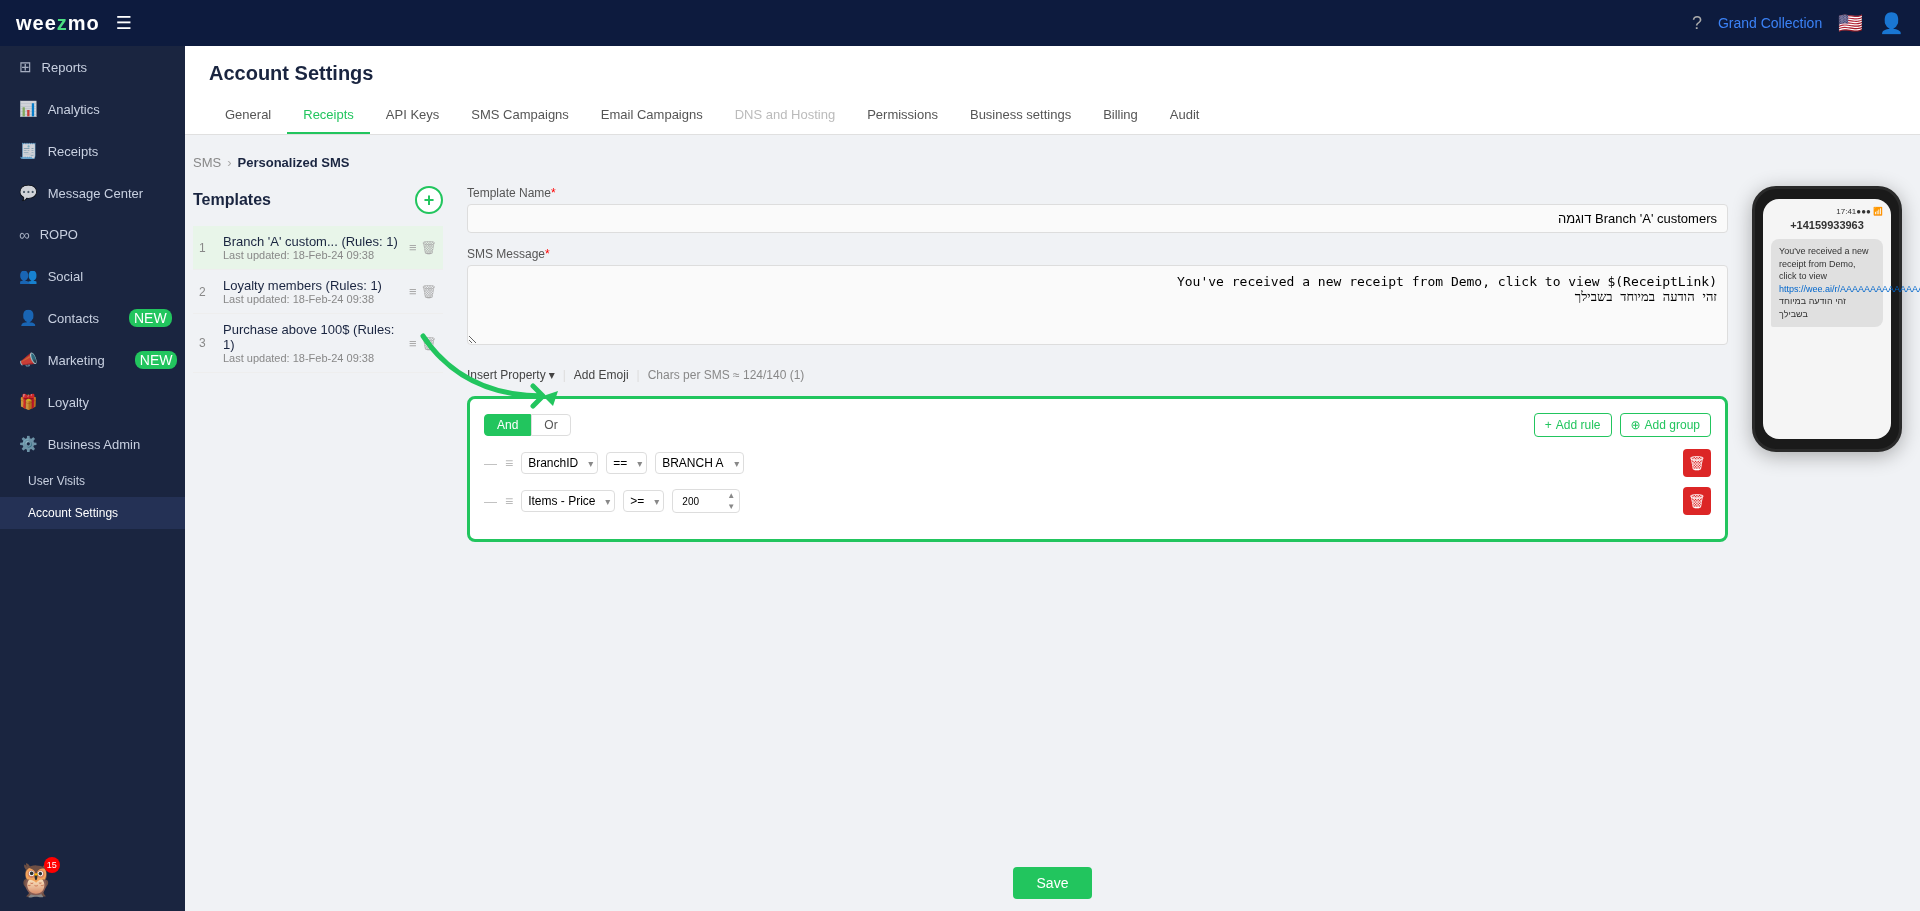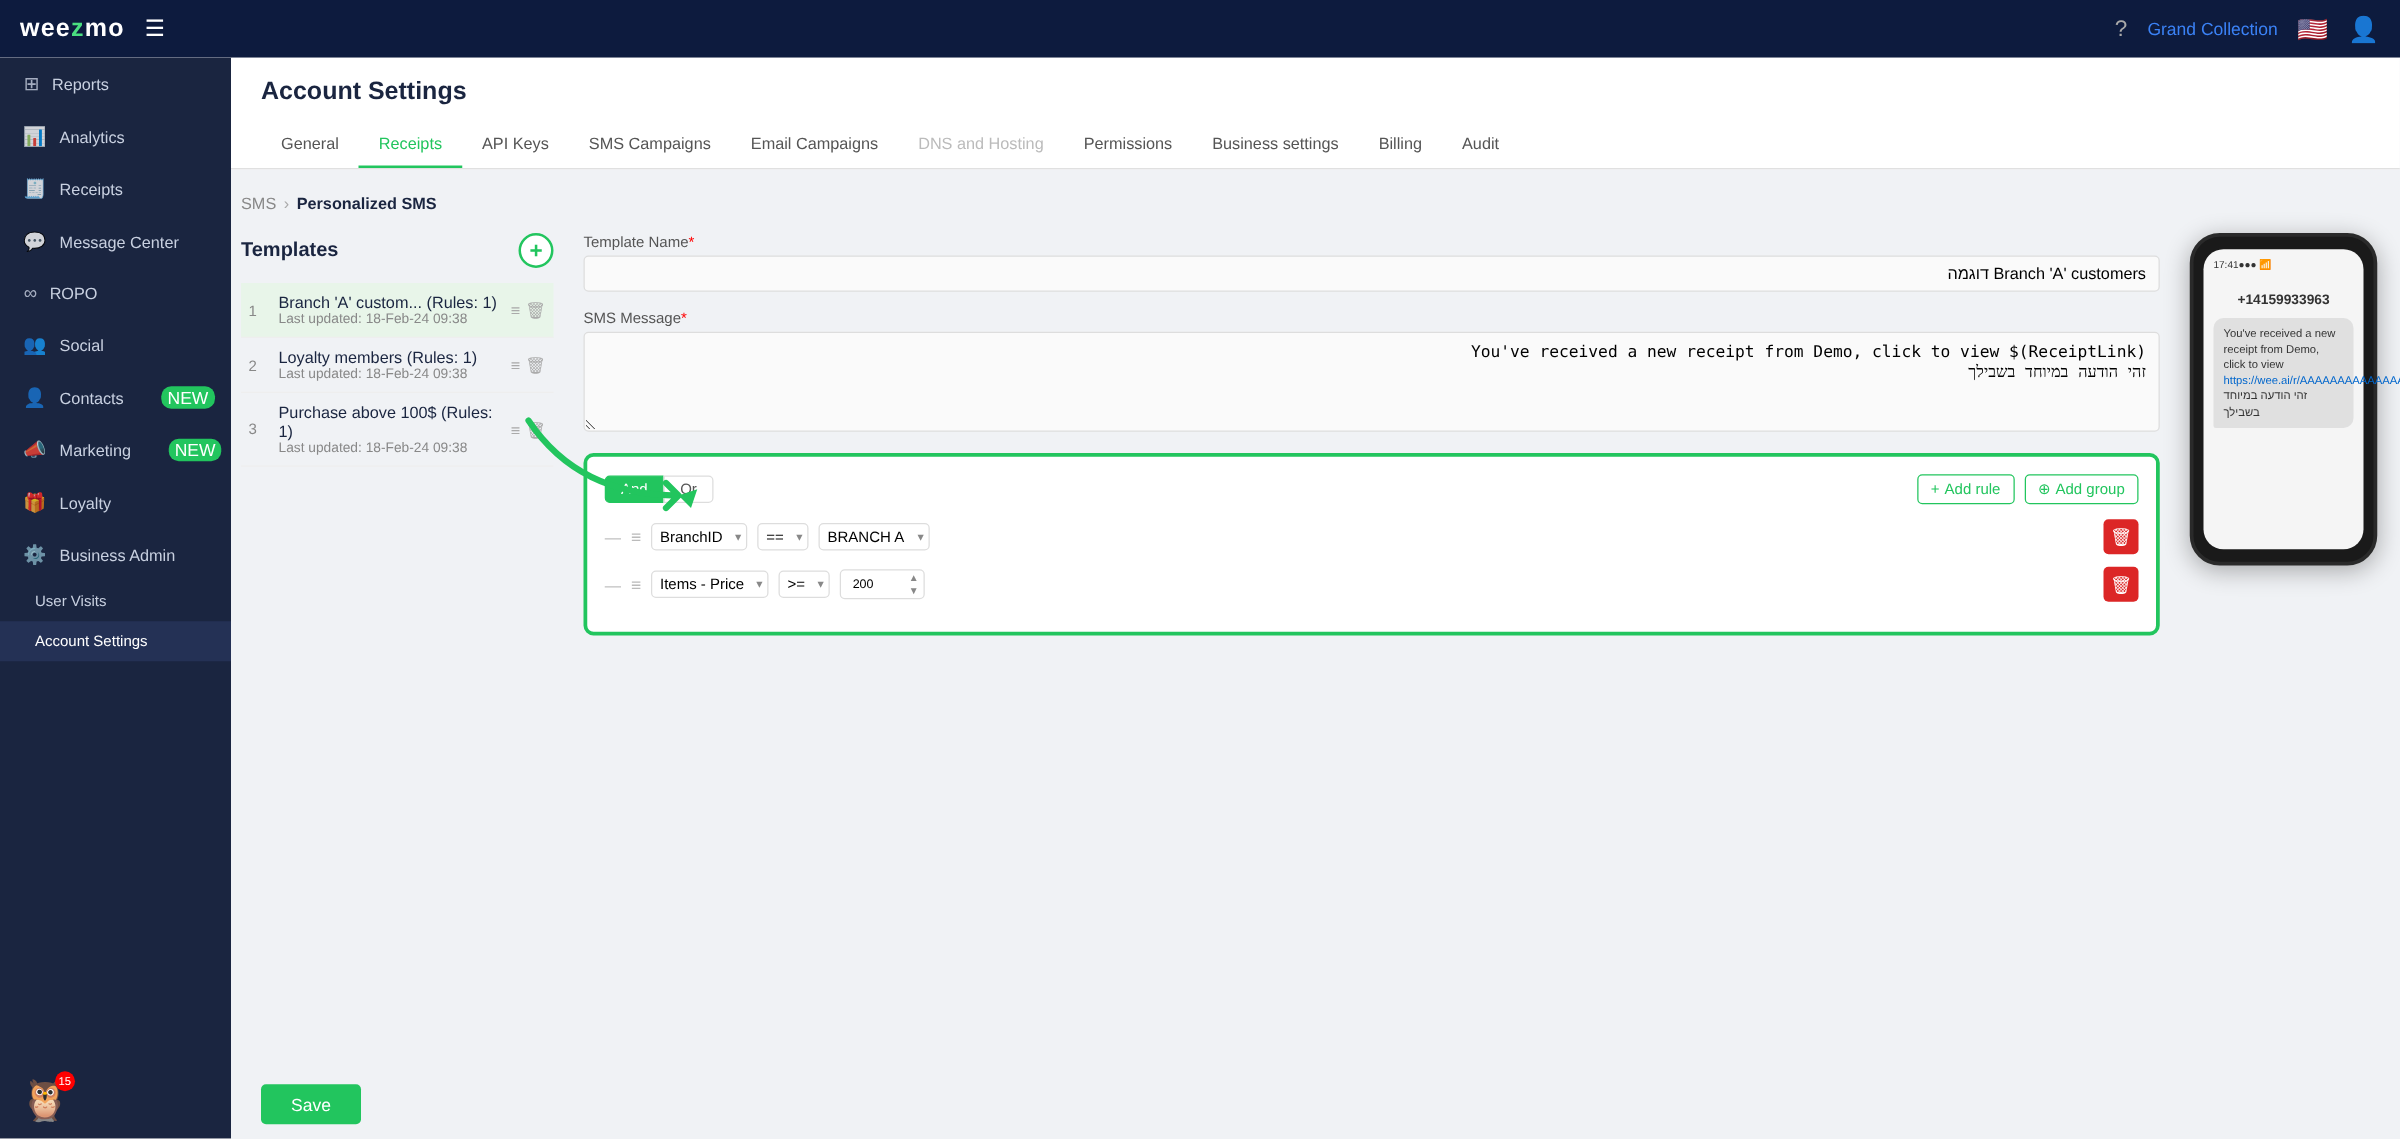--- a/index.html
+++ b/index.html
@@ -200,30 +200,30 @@
       padding: 10px 8px;
       border: 3px solid #2a2a2a;
       box-shadow: 0 4px 20px rgba(0,0,0,0.3);
     }
     .phone-screen {
       background: #f5f5f5;
       border-radius: 16px;
       padding: 8px;
       min-height: 240px;
     }
-    .phone-status { display: flex; justify-content: flex-start; font-size: 8px; color: #333; margin-bottom: 18px; }
+    .phone-status { display: flex; justify-content: flex-end; font-size: 8px; color: #333; margin-bottom: 3px; }
     .phone-number { text-align: center; font-size: 11px; font-weight: 600; color: #333; margin-bottom: 8px; }
     .phone-message {
       background: #e0e0e0; border-radius: 8px 8px 8px 2px;
       padding: 6px 8px; font-size: 9px; color: #333; line-height: 1.4;
     }
     .phone-link { color: #0066cc; }
 
     
-    .save-btn-container { display: flex; justify-content: flex-start; padding: 12px 24px; }
+    .save-btn-container { display: flex; justify-content: center; padding: 12px 24px; }
     .save-btn {
       background: #22c55e; color: #fff; border: none;
       padding: 8px 24px; border-radius: 4px; font-size: 14px;
       font-weight: 500; cursor: pointer;
     }
 
     
     .sel-wrap {
       position: relative; display: inline-flex; align-items: center;
       border: 1px solid #ddd; border-radius: 4px; background: #fff;
@@ -408,20 +408,32 @@
           </div>
 
           <div class="form-group">
             <div class="form-label">
               SMS Message<span>*</span>
             </div>
             <textarea class="form-textarea" style="">You've received a new receipt from Demo, click to view $(ReceiptLink)
 זהי הודעה במיוחד בשבילך</textarea>
           </div>
 
+          <div class="sms-toolbar">
+            <div class="toolbar-btn">
+              <span>Insert Property</span>
+              <span>▾</span>
+            </div>
+            <span class="toolbar-sep">|</span>
+            <div class="toolbar-btn">
+              <span>Add Emoji</span>
+            </div>
+            <span class="toolbar-sep">|</span>
+            <span class="chars-info">Chars per SMS ≈ 124/140 (1)</span>
+          </div>
 
           <div class="rules-box">
 
             <div class="rules-header">
               <div class="and-or-btns">
                 <button class="and-btn">And</button>
                 <button class="or-btn">Or</button>
               </div>
               <div class="rules-actions">
                 <button class="add-rule-btn">

